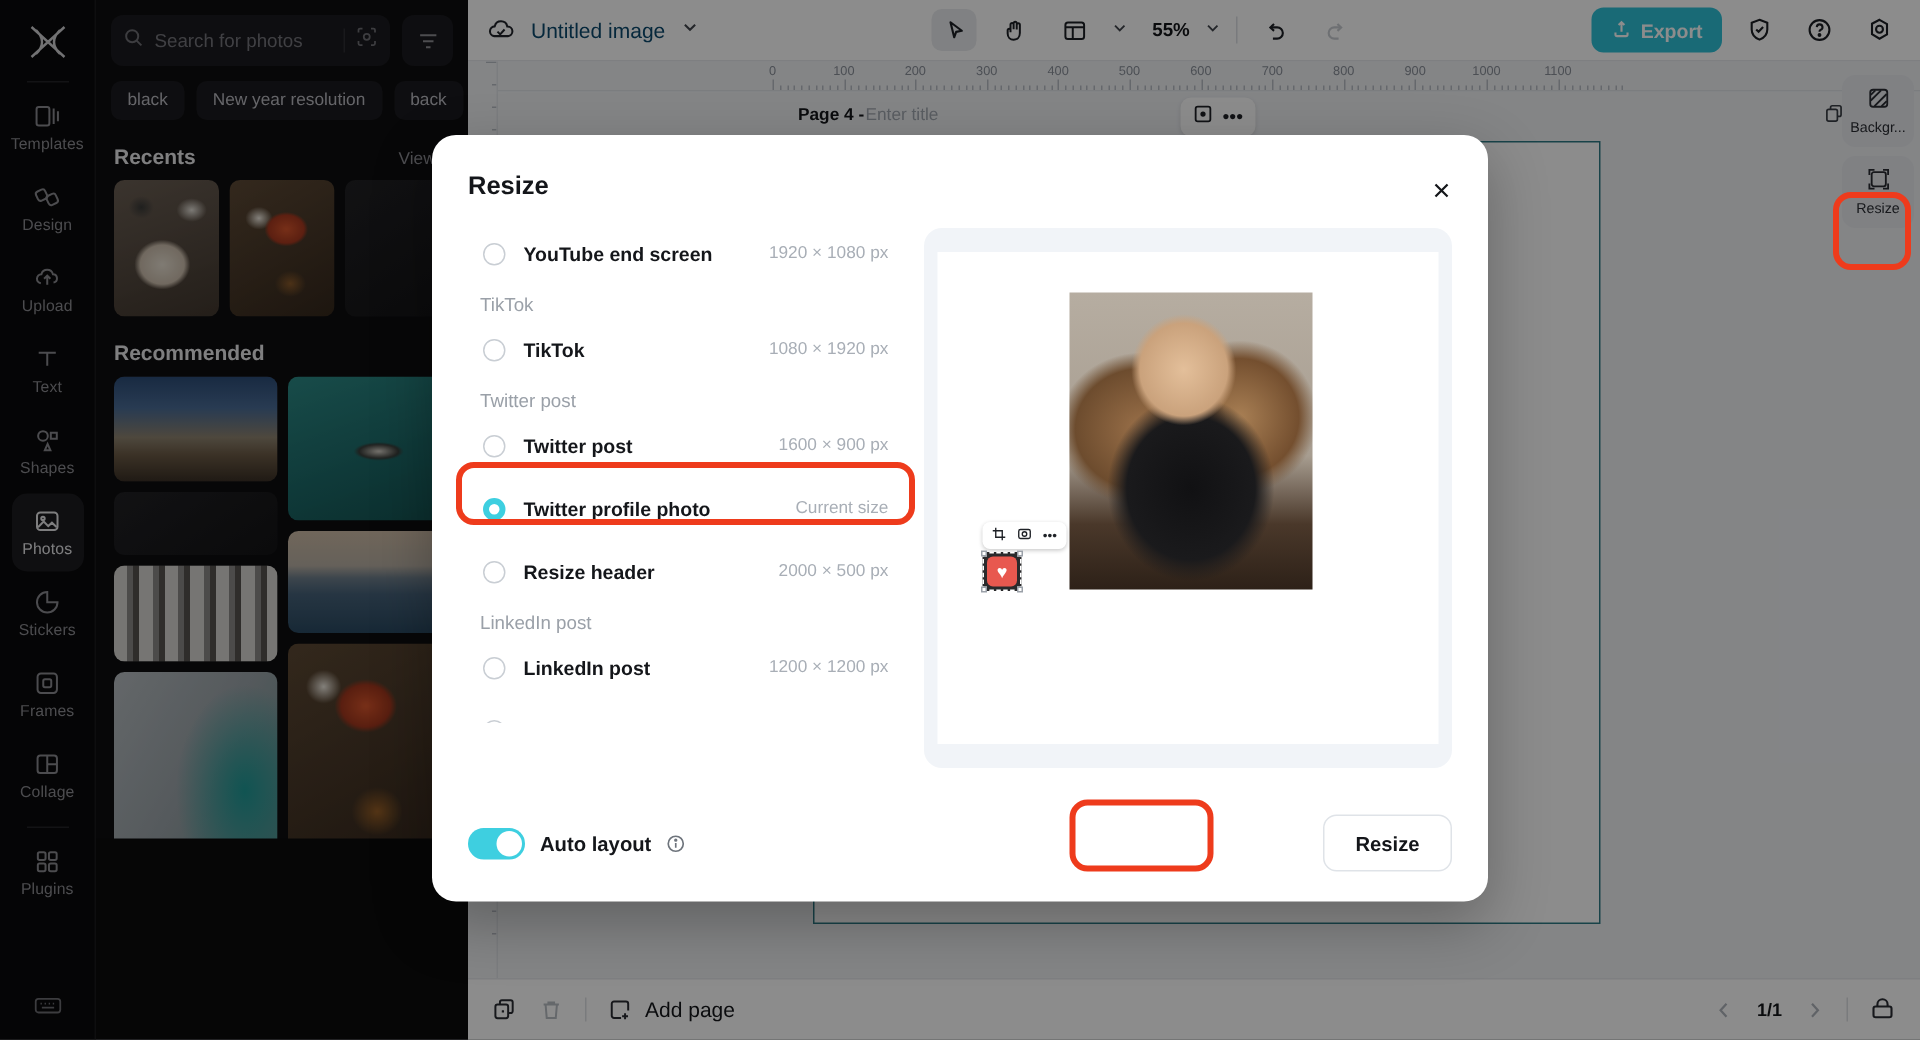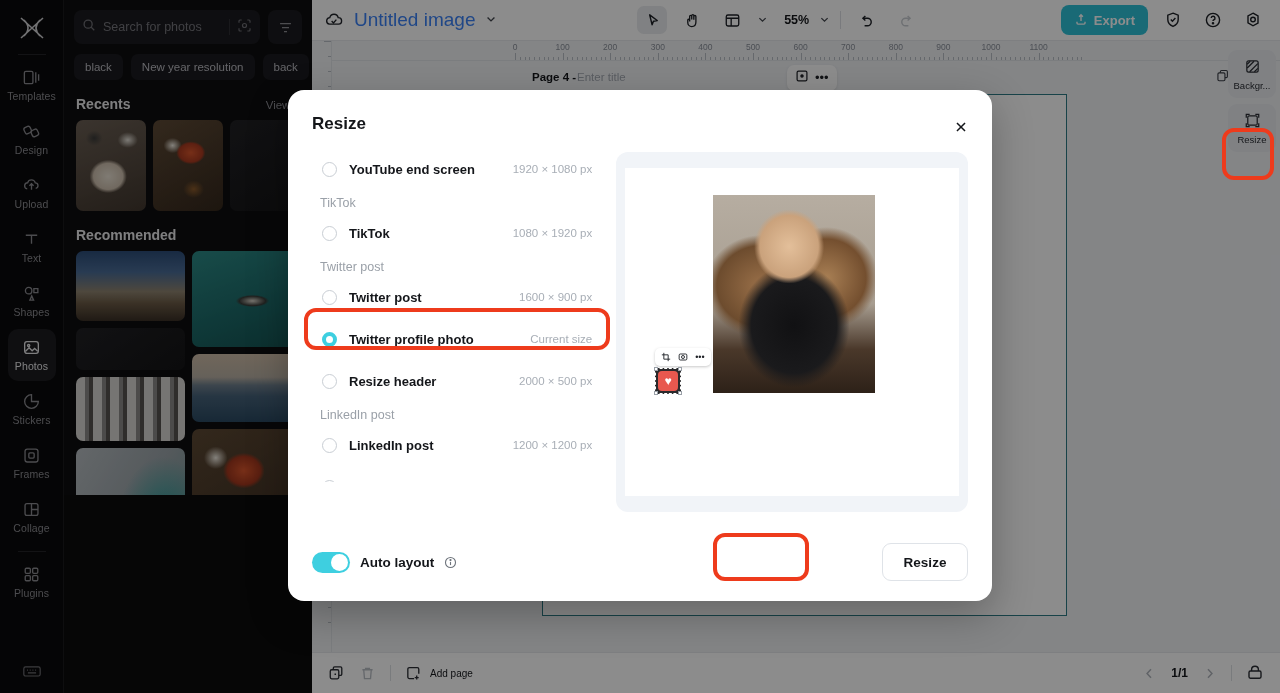--- a/index.html
+++ b/index.html
@@ -25,21 +25,21 @@
     display: flex; flex-direction: column; align-items: center; justify-content: center;
     gap: 3px; color: #8b8b90; cursor: pointer;
   }
   .rail-item.active { background: #1c1c20; color: #e6e6e8; }
   .rail-item .ri-label { font-size: 10.5px; letter-spacing: .1px; }
   .rail-item svg { display: block; }
   .rail-bottom { margin-top: auto; margin-bottom: 10px; color: #6e6e73; }
 
   
   .panel {
-    position: absolute; left: 64px; top: 0; width: 248px; height: 495px;
+    position: absolute; left: 64px; top: 0; width: 248px; height: 559px;
     background: #0e0e10; overflow: hidden;
   }
   .panel-top { padding: 10px 10px 0 10px; }
   .search-row { display: flex; gap: 8px; align-items: center; }
   .search-box {
     flex: 1; height: 34px; background: #1b1b1f; border-radius: 8px;
     display: flex; align-items: center; padding: 0 8px; gap: 7px;
     color: #6f6f76;
   }
   .search-box .sb-text { font-size: 12.5px; flex: 1; color: #76767d; }
@@ -102,21 +102,21 @@
   .ph-bottom { background: linear-gradient(160deg, #3e5432, #233018); }
 
   
   .editor { position: absolute; left: 312px; top: 0; width: 968px; height: 693px; background: #f0f2f5; }
   .topbar {
     position: absolute; left: 0; top: 0; width: 968px; height: 41px;
     background: #ffffff; display: flex; align-items: center; padding: 0 12px; gap: 10px;
     border-bottom: 1px solid #e6e8eb;
   }
   .tb-icon { color: #21242a; display: flex; align-items: center; justify-content: center; cursor: pointer; }
-  .doc-title { font-size: 19px; color: #3b82f6; font-weight: 500; }
+  .doc-title { font-size: 14px; color: #0c4a6e; font-weight: 500; }
   .chev { color: #42464d; }
   .tb-spacer { flex: 1; }
   .tool-btn {
     width: 30px; height: 28px; border-radius: 7px; display: flex;
     align-items: center; justify-content: center; color: #1d2026; cursor: pointer;
   }
   .tool-btn.sel { background: #e9ebee; }
   .zoom-val { font-size: 12.5px; color: #14161a; font-weight: bold; }
   .tb-sep { width: 1px; height: 18px; background: #dcdfe3; }
   .export-btn {
@@ -153,21 +153,21 @@
   }
 
   .bottombar {
     position: absolute; left: 0; bottom: 0; width: 968px; height: 41px;
     background: #fff; border-top: 1px solid #e6e8eb;
     display: flex; align-items: center; padding: 0 16px; gap: 14px;
   }
   .bb-icon { color: #2a2d33; cursor: pointer; display: flex; }
   .bb-icon.dim { color: #b8bdc4; }
   .bb-sep { width: 1px; height: 16px; background: #dde0e4; }
-  .bb-text { font-size: 10px; color: #14161a; font-weight: 500; }
+  .bb-text { font-size: 14px; color: #14161a; font-weight: 500; }
   .bb-spacer { flex: 1; }
   .pgnum { font-size: 12px; color: #14161a; font-weight: bold; }
   .arrow { color: #b0b5bc; cursor: pointer; display: flex; }
 
   
   .rtool { position: absolute; right: 0; top: 50px; width: 56px; }
   .rtool-item {
     width: 48px; height: 48px; margin: 0 auto 6px; border-radius: 9px;
     background: #e9ebef; display: flex; flex-direction: column;
     align-items: center; justify-content: center; gap: 3px;

